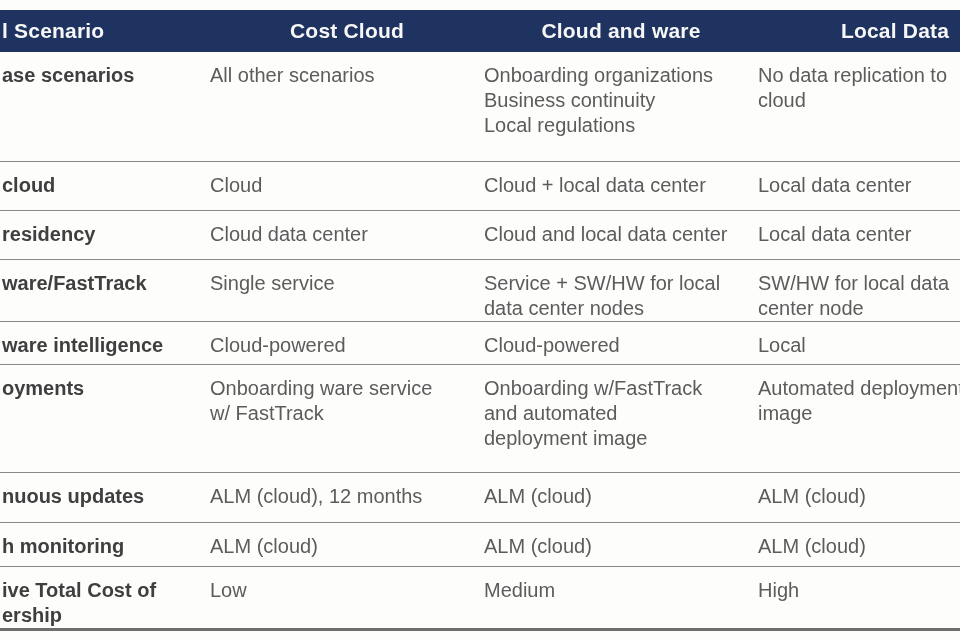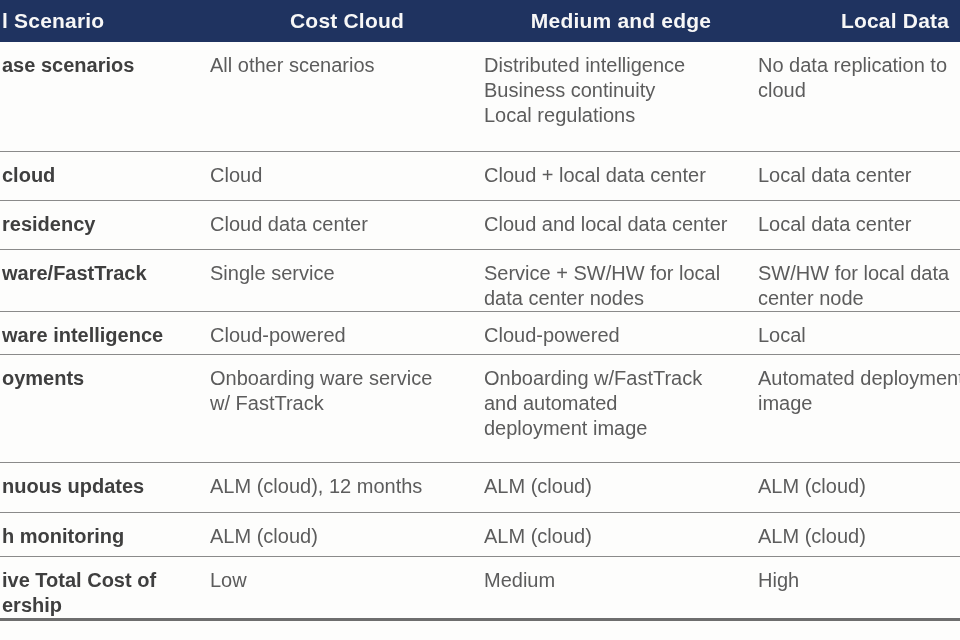--- a/index.html
+++ b/index.html
@@ -2,20 +2,21 @@
 <html><head>
 <meta charset="utf-8">
 <style>
   html, body { margin: 0; padding: 0; background: #ffffff; }
   .viewport {
     position: relative;
     width: 960px; height: 640px;
     overflow: hidden;
     background: #fdfdfc;
     box-sizing: border-box;
+    padding-top: 10px;
     font-family: "Liberation Sans", sans-serif;
   }
   table.cmp {
     border-collapse: collapse;
     table-layout: fixed;
     width: 1032px;
   }
   col.c1 { width: 210px; }
   col.c2, col.c3, col.c4 { width: 274px; }
 
@@ -63,39 +64,39 @@
     <colgroup>
       <col class="c1">
         <col class="c2">
         <col class="c3">
         <col class="c4">
     </colgroup>
     <thead>
       <tr style="background-color: rgb(31, 51, 96);">
         <th class="left">l Scenario</th>
         <th>Cost Cloud</th>
-        <th>Medium and edge</th>
+        <th>Cloud and ware</th>
         <th>Local Data</th>
       </tr>
     </thead>
     <tbody>
       <tr class="r1">
         <td class="label">
             <div class="lines">
               <div class="cell-line">ase scenarios</div>
             </div>
           </td>
         <td>
             <div class="lines">
               <div class="cell-line">All other scenarios</div>
             </div>
           </td>
         <td>
             <div class="lines">
-              <div class="cell-line">Distributed intelligence</div>
+              <div class="cell-line">Onboarding organizations</div>
               <div class="cell-line">Business continuity</div>
               <div class="cell-line">Local regulations</div>
             </div>
           </td>
         <td>
             <div class="lines">
               <div class="cell-line">No data replication to</div>
               <div class="cell-line">cloud</div>
             </div>
           </td>

